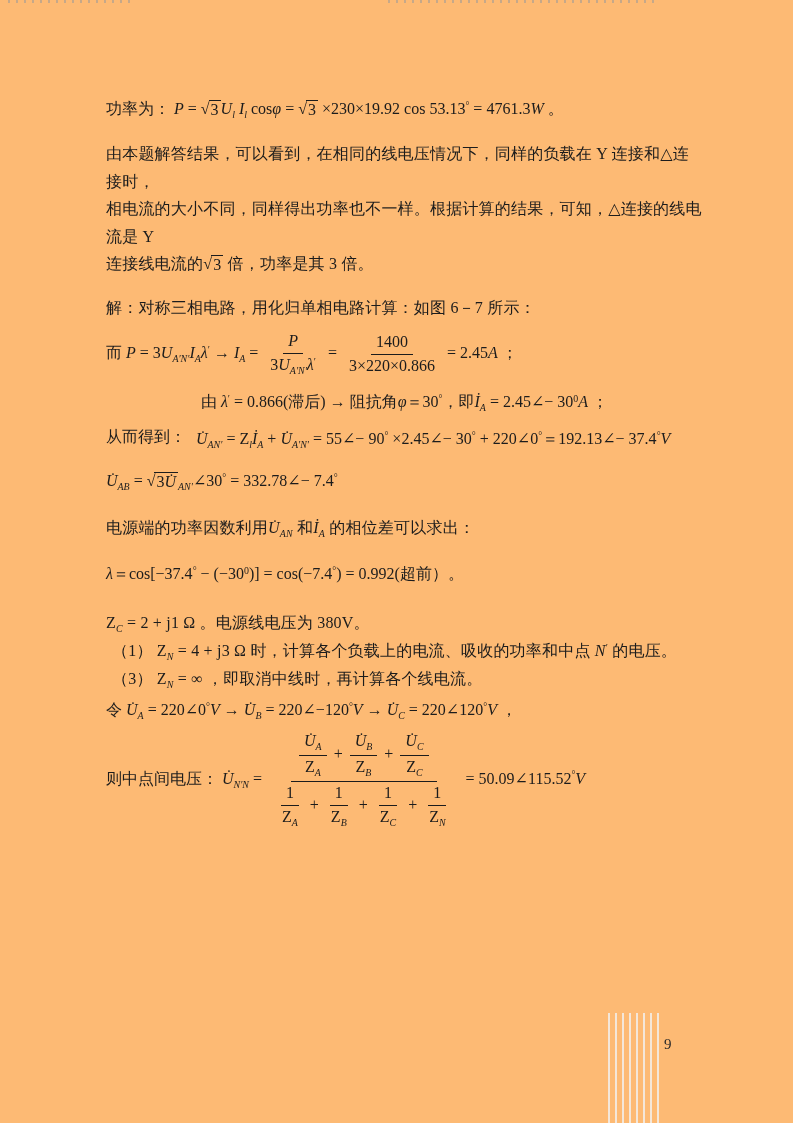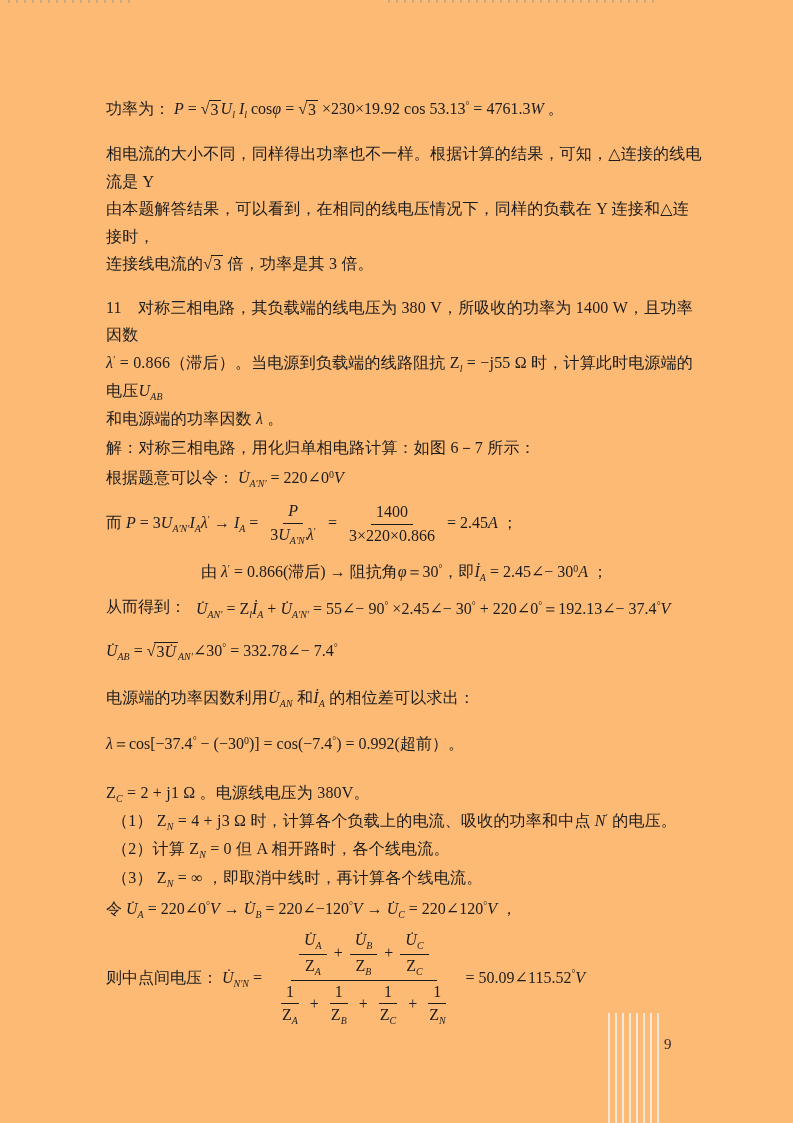--- a/index.html
+++ b/index.html
@@ -82,37 +82,31 @@
 
   <div class="line b-power">功率为：  <span class="m-i">P</span> = <span class="m-sqrt">
         <span class="m-rad">√</span>
         <span class="m-radcnt">3</span>
       </span><span class="m-i">U</span><span class="m-sub">l</span> <span class="m-i">I</span><span class="m-sub">l</span> cos<span class="m-i">φ</span> = <span class="m-sqrt">
         <span class="m-rad">√</span>
         <span class="m-radcnt">3</span>
       </span> ×230×19.92 cos 53.13<span class="m-sup">°</span> = 4761.3<span class="m-i">W</span> 。</div>
 
   <div class="b-para">
+    <div class="cjk-line">由本题解答结果，可以看到，在相同的线电压情况下，同样的负载在 Y 连接和△连接时，</div>
     <div class="cjk-line">相电流的大小不同，同样得出功率也不一样。根据计算的结果，可知，△连接的线电流是 Y</div>
-    <div class="cjk-line">由本题解答结果，可以看到，在相同的线电压情况下，同样的负载在 Y 连接和△连接时，</div>
     <div class="cjk-line">连接线电流的<span class="m-sqrt">
           <span class="m-rad">√</span>
           <span class="m-radcnt">3</span>
         </span> 倍，功率是其 3 倍。</div>
   </div>
 
-  <div class="b-p11">
-    <div class="cjk-line">11　对称三相电路，其负载端的线电压为 380 V，所吸收的功率为 1400 W，且功率因数</div>
-    <div class="cjk-line"><span class="m-i">λ</span><span class="m-sup">′</span> = 0.866（滞后）。当电源到负载端的线路阻抗 Z<span class="m-sub">l</span> = −j55 Ω 时，计算此时电源端的电压<span class="m-i">U</span><span class="m-sub">AB</span></div>
-    <div class="cjk-line">和电源端的功率因数 <span class="m-i">λ</span> 。</div>
-  </div>
 
   <div class="cjk-line b-solintro">解：对称三相电路，用化归单相电路计算：如图 6－7 所示：</div>
 
-  <div class="line b-assume">根据题意可以令：  <span class="m-i">U̇</span><span class="m-sub">A′N′</span> = 220∠0<span class="m-sup">0</span><span class="m-i">V</span></div>
 
   <div class="line b-current">而 <span class="m-i">P</span> = 3<span class="m-i">U</span><span class="m-sub">A′N′</span><span class="m-i">I</span><span class="m-sub">A</span><span class="m-i">λ</span><span class="m-sup">′</span> → <span class="m-i">I</span><span class="m-sub">A</span> = <span class="m-frac">
         <span class="m-num"><span class="m-i">P</span></span>
         <span class="m-den">3<span class="m-i">U</span><span class="m-sub">A′N′</span><span class="m-i">λ</span><span class="m-sup">′</span></span>
       </span> = <span class="m-frac">
         <span class="m-num">1400</span>
         <span class="m-den">3×220×0.866</span>
       </span> = 2.45<span class="m-i">A</span> ；</div>
 
   <div class="line b-angle">由 <span class="m-i">λ</span><span class="m-sup">′</span> = 0.866(滞后) → 阻抗角<span class="m-i">φ</span>＝30<span class="m-sup">°</span>，即<span class="m-i">İ</span><span class="m-sub">A</span> = 2.45∠− 30<span class="m-sup">0</span><span class="m-i">A</span> ；</div>
@@ -130,21 +124,20 @@
         <span class="m-radcnt">3<span class="m-i">U̇</span></span>
       </span><span class="m-sub">AN′</span>∠30<span class="m-sup">°</span> = 332.78∠− 7.4<span class="m-sup">°</span></div>
 
   <div class="cjk-line b-pfnote">电源端的功率因数利用<span class="m-i">U̇</span><span class="m-sub">AN</span> 和<span class="m-i">İ</span><span class="m-sub">A</span> 的相位差可以求出：</div>
 
   <div class="line b-lambda"><span class="m-i">λ</span>＝cos[−37.4<span class="m-sup">°</span> − (−30<span class="m-sup">0</span>)] = cos(−7.4<span class="m-sup">°</span>) = 0.992(超前）。</div>
 
   <div class="b-p12">
     <div class="cjk-line">Z<span class="m-sub">C</span> = 2 + j1 Ω 。电源线电压为 380V。</div>
     <div class="cjk-line b-q">（1） Z<span class="m-sub">N</span> = 4 + j3 Ω 时，计算各个负载上的电流、吸收的功率和中点 <span class="m-i">N</span><span class="m-sup">′</span> 的电压。</div>
-    <div class="cjk-line b-q">（2）计算 Z<span class="m-sub">N</span> = 0 但 A 相开路时，各个线电流。</div>
     <div class="cjk-line b-q">（3） Z<span class="m-sub">N</span> = ∞ ，即取消中线时，再计算各个线电流。</div>
   </div>
 
   <div class="line b-sources">令 <span class="m-i">U̇</span><span class="m-sub">A</span> = 220∠0<span class="m-sup">°</span><span class="m-i">V</span> → <span class="m-i">U̇</span><span class="m-sub">B</span> = 220∠−120<span class="m-sup">°</span><span class="m-i">V</span> → <span class="m-i">U̇</span><span class="m-sub">C</span> = 220∠120<span class="m-sup">°</span><span class="m-i">V</span> ，</div>
 
   <div class="line b-midvolt">则中点间电压：  <span class="m-i">U̇</span><span class="m-sub">N′N</span> = <span class="m-frac">
         <span class="m-num"><span class="m-frac">
             <span class="m-num"><span class="m-i">U̇</span><span class="m-sub">A</span></span>
             <span class="m-den">Z<span class="m-sub">A</span></span>
           </span> + <span class="m-frac">

